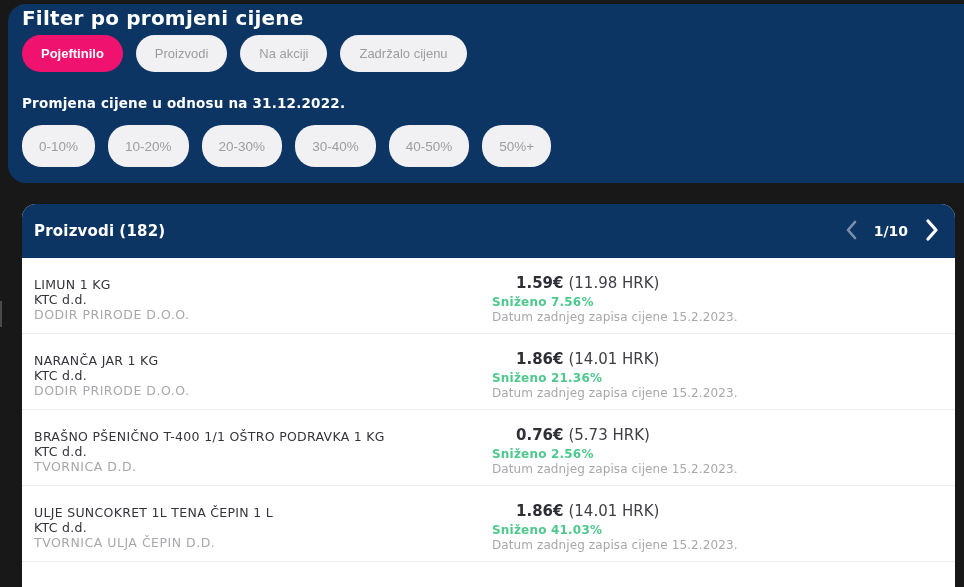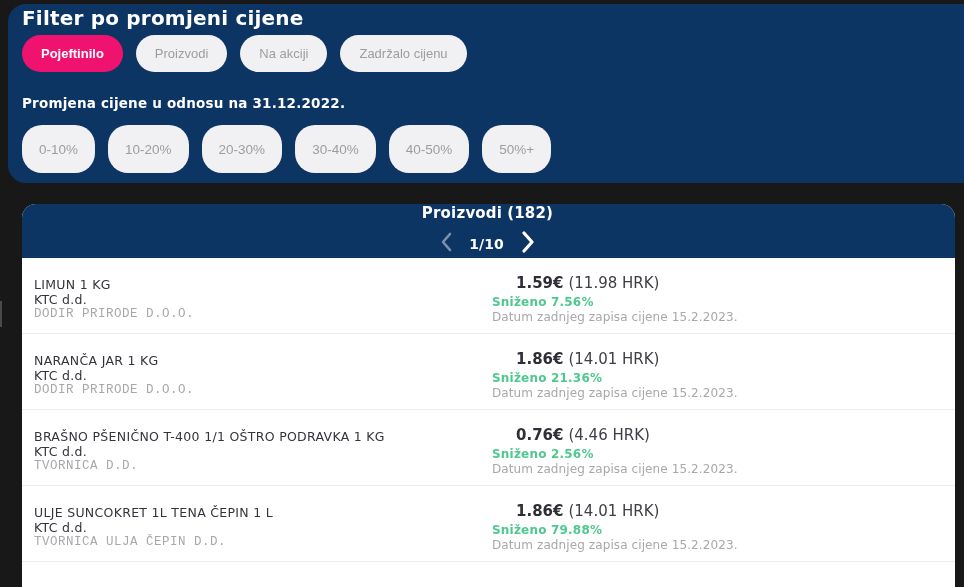--- a/index.html
+++ b/index.html
@@ -20,53 +20,52 @@
   .chip-row{ position:absolute; left:14px; display:flex; gap:13px; }
   .chip-row.types{ top:31px; }
   .chip-row.ranges{ top:121px; }
   .chip{
     height:37px; display:flex; align-items:center;
     padding:0 19px; border-radius:19px;
     background:#f1f1f3; color:#9d9da1;
     font-size:13px; font-weight:500; white-space:nowrap;
     border:none; cursor:pointer;
   }
-  .chip-row.ranges .chip{ height:48px; border-radius:20px; padding:0 17px; font-size:13.5px; }
+  .chip-row.ranges .chip{ height:42px; border-radius:20px; padding:0 17px; font-size:13.5px; }
   .chip.active{ background:#ef136f; color:#ffffff; font-weight:bold; }
   .filter-subtitle{
     position:absolute; left:14px; top:91px;
     color:#ffffff; font-size:13.5px; font-weight:bold; letter-spacing:.2px;
   }
   
   .products-card{
     position:absolute; left:22px; top:204px; width:933px; height:400px;
     background:#ffffff; border-radius:14px 14px 0 0; overflow:hidden;
   }
   .products-header{
     height:54px; background:#0d3564;
     display:flex; align-items:center; justify-content:space-between;
     padding:0 14px 0 12px;
-    flex-direction:column;
   }
   .products-title{ color:#ffffff; font-size:15px; font-weight:600; letter-spacing:.2px; }
   .products-count{ font-weight:800; margin-left:5px; }
   .pagination{ display:flex; align-items:center; gap:14px; }
   .pagination .page-indicator{ color:#ffffff; font-size:14px; font-weight:bold; }
   .pager-btn{ background:none; border:none; cursor:pointer; display:flex; align-items:center; padding:2px; }
   
   .product-row{ position:relative; height:76px; border-bottom:1px solid #ededee; background:#fff; }
   .p-name, .p-retailer{
     position:absolute; left:12px; font-size:12.5px; color:#34343c;
     font-weight:500; letter-spacing:.3px; white-space:nowrap;
   }
   .p-name{ top:19px; }
   .p-retailer{ top:34px; }
   .p-producer{
     position:absolute; left:12px; top:49px; font-size:12.5px;
-    color:#a8a8ac; letter-spacing:.5px; white-space:nowrap;font-family:Liberation Mono, monospace;
+    color:#a8a8ac; letter-spacing:.5px; white-space:nowrap;
   }
   .p-price{ position:absolute; left:470px; top:16px; font-size:15px; white-space:nowrap;margin-left:24px; }
   .p-price .eur{ font-weight:bold; color:#2e2e36; }
   .p-price .hrk{ color:#3e3e46; margin-left:5px; }
   .p-discount{
     position:absolute; left:470px; top:37px; font-size:12px;
     color:#4ec98e; font-weight:700; letter-spacing:.2px; white-space:nowrap;
   }
   .p-date{
     position:absolute; left:470px; top:52px; font-size:12px;
@@ -139,28 +138,28 @@
     <div class="p-producer">DODIR PRIRODE D.O.O.</div>
     <div class="p-price"><span class="eur">1.86€</span><span class="hrk">(14.01 HRK)</span></div>
     <div class="p-discount">Sniženo 21.36%</div>
     <div class="p-date">Datum zadnjeg zapisa cijene 15.2.2023.</div>
   </div>
 
   <div class="product-row">
     <div class="p-name">BRAŠNO PŠENIČNO T-400 1/1 OŠTRO PODRAVKA 1 KG</div>
     <div class="p-retailer">KTC d.d.</div>
     <div class="p-producer">TVORNICA D.D.</div>
-    <div class="p-price"><span class="eur">0.76€</span><span class="hrk">(4.46 HRK)</span></div>
+    <div class="p-price"><span class="eur">0.76€</span><span class="hrk">(5.73 HRK)</span></div>
     <div class="p-discount">Sniženo 2.56%</div>
     <div class="p-date">Datum zadnjeg zapisa cijene 15.2.2023.</div>
   </div>
 
   <div class="product-row">
     <div class="p-name">ULJE SUNCOKRET 1L TENA ČEPIN 1 L</div>
     <div class="p-retailer">KTC d.d.</div>
     <div class="p-producer">TVORNICA ULJA ČEPIN D.D.</div>
     <div class="p-price"><span class="eur">1.86€</span><span class="hrk">(14.01 HRK)</span></div>
-    <div class="p-discount">Sniženo 79.88%</div>
+    <div class="p-discount">Sniženo 41.03%</div>
     <div class="p-date">Datum zadnjeg zapisa cijene 15.2.2023.</div>
   </div>
 </div>
 
 <div class="edge-mark"></div>
 
 </body></html>

